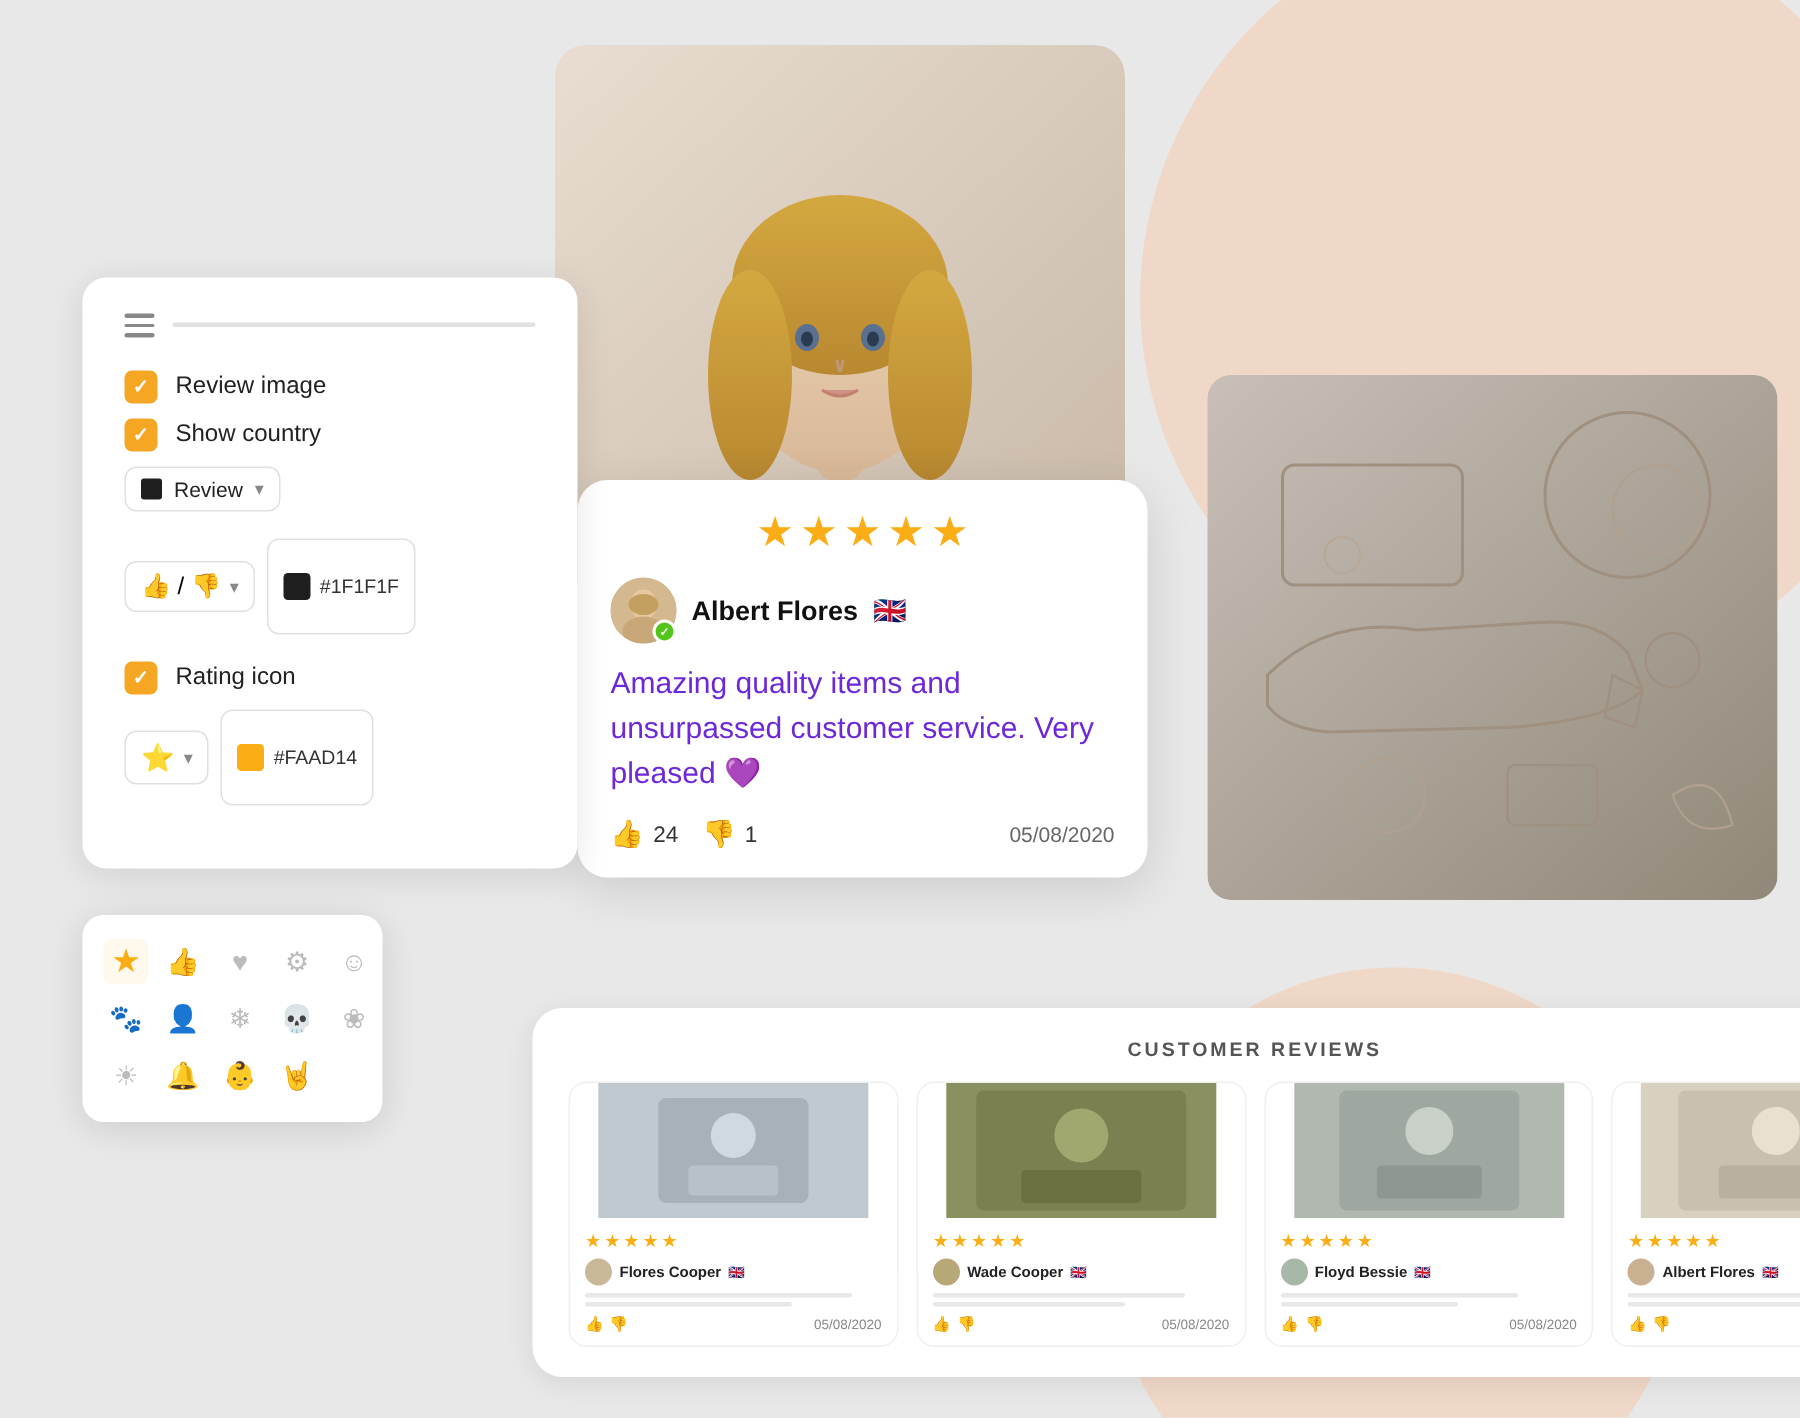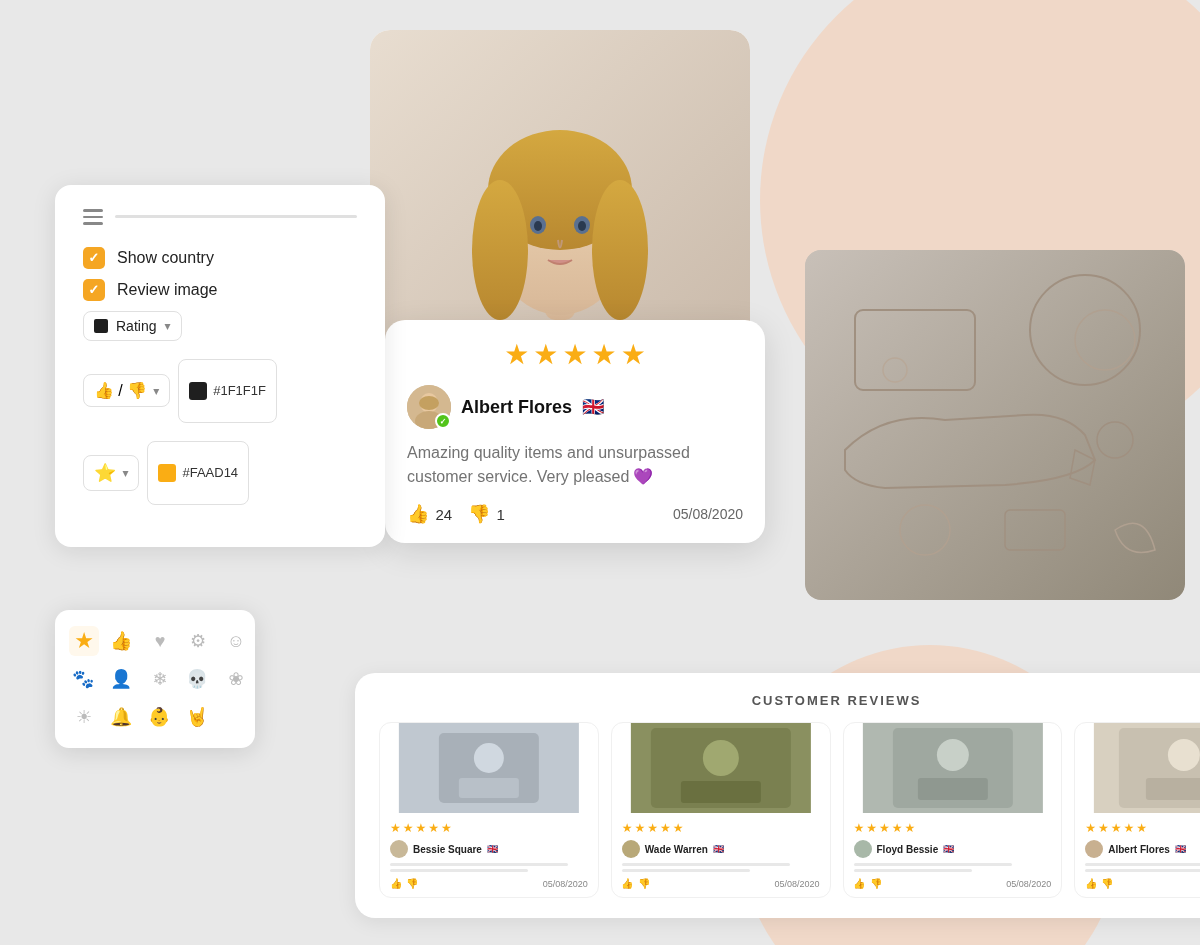--- a/index.html
+++ b/index.html
@@ -311,22 +311,22 @@
     }
     .reviewer-name {
       font-size: 18px;
       font-weight: 700;
       color: #111;
     }
     .flag {
       font-size: 18px;
     }
     .review-text {
-      font-size: 16px;
-      color: #737373;
+      font-size: 20px;
+      color: #6d28d9;
       line-height: 1.5;
       margin-bottom: 14px;
     }
     .review-footer {
       display: flex;
       align-items: center;
       gap: 16px;
     }
     .reaction-group {
       display: flex;
@@ -452,46 +452,50 @@
     <div class="hamburger">
       <span></span>
         <span></span>
         <span></span>
     </div>
     <div class="panel-line"></div>
   </div>
 
   <div class="option-row">
     <div class="checkbox-orange"></div>
-    <span class="option-label">Show country</span>
+    <span class="option-label">Review image</span>
   </div>
 
   <div class="option-row">
     <div class="checkbox-orange"></div>
-    <span class="option-label">Review image</span>
+    <span class="option-label">Show country</span>
   </div>
   <div class="sub-row">
     <div class="select-box">
       <div class="square-icon"></div>
-      <span>Rating</span>
+      <span>Review</span>
       <span class="chevron">▾</span>
     </div>
   </div>
 
   <div class="sub-row reaction-sub">
     <div class="thumb-select">
       <span class="thumb-icons">👍 / 👎</span>
       <span class="chevron">▾</span>
     </div>
     <div class="color-box">
       <div class="color-swatch-dark"></div>
       <span>#1F1F1F</span>
     </div>
   </div>
 
+  <div class="option-row">
+    <div class="checkbox-orange"></div>
+    <span class="option-label">Rating icon</span>
+  </div>
   <div class="sub-row">
     <div class="star-select">
       <span>⭐</span>
       <span class="chevron">▾</span>
     </div>
     <div class="color-box">
       <div class="color-swatch-orange"></div>
       <span>#FAAD14</span>
     </div>
   </div>
@@ -649,21 +653,21 @@
         <div class="mini-review-body">
           <div class="mini-stars">
             <span class="mini-star">★</span>
             <span class="mini-star">★</span>
             <span class="mini-star">★</span>
             <span class="mini-star">★</span>
             <span class="mini-star">★</span>
           </div>
           <div class="mini-reviewer">
             <div class="mini-avatar"></div>
-            <span class="mini-name">Bessie Square</span>
+            <span class="mini-name">Flores Cooper</span>
             <span class="mini-flag">🇬🇧</span>
           </div>
           <div class="mini-lines">
             <div class="mini-line" style="width:90%"></div>
             <div class="mini-line" style="width:70%"></div>
           </div>
           <div class="mini-footer">
             <span class="mini-thumb">👍</span>
             <span class="mini-thumb">👎</span>
             <span class="mini-date">05/08/2020</span>
@@ -683,21 +687,21 @@
         <div class="mini-review-body">
           <div class="mini-stars">
             <span class="mini-star">★</span>
             <span class="mini-star">★</span>
             <span class="mini-star">★</span>
             <span class="mini-star">★</span>
             <span class="mini-star">★</span>
           </div>
           <div class="mini-reviewer">
             <div class="mini-avatar" style="background:#b8a878;"></div>
-            <span class="mini-name">Wade Warren</span>
+            <span class="mini-name">Wade Cooper</span>
             <span class="mini-flag">🇬🇧</span>
           </div>
           <div class="mini-lines">
             <div class="mini-line" style="width:85%"></div>
             <div class="mini-line" style="width:65%"></div>
           </div>
           <div class="mini-footer">
             <span class="mini-thumb">👍</span>
             <span class="mini-thumb">👎</span>
             <span class="mini-date">05/08/2020</span>

